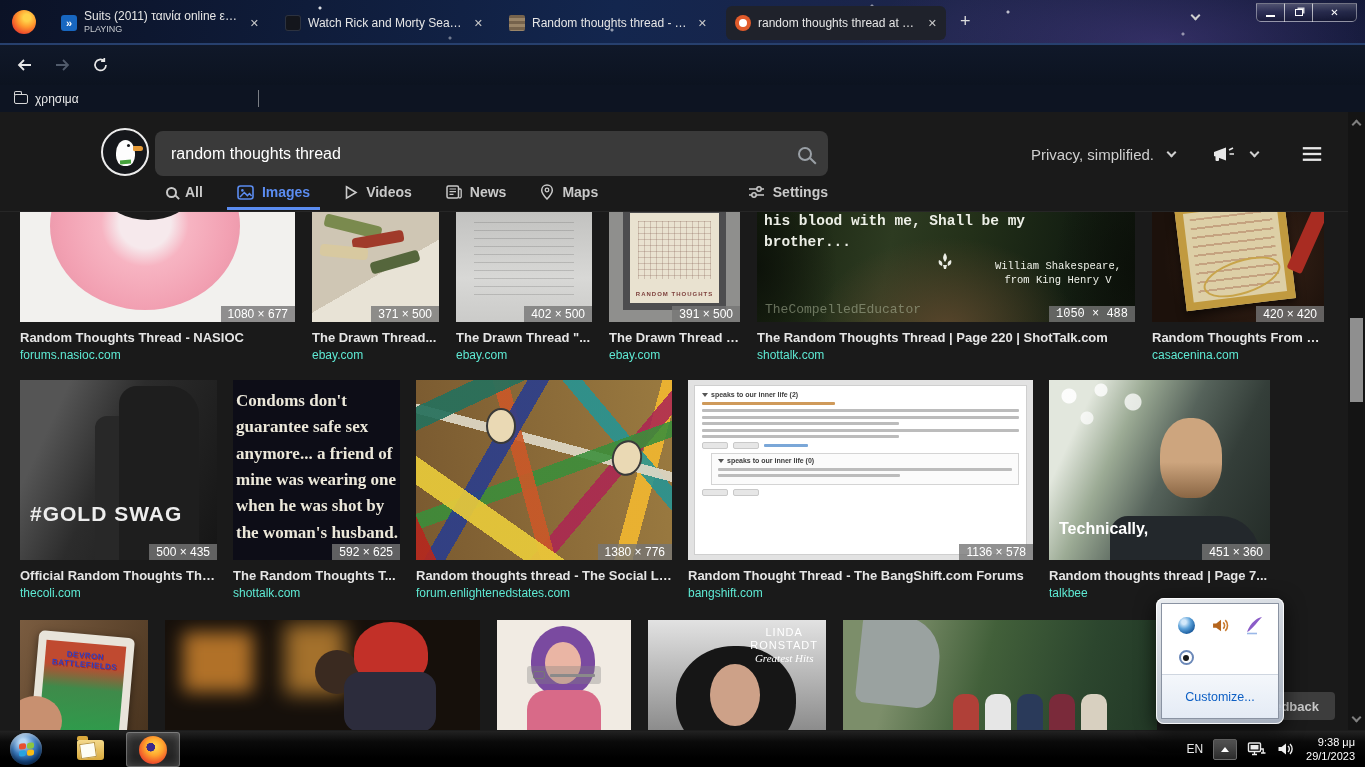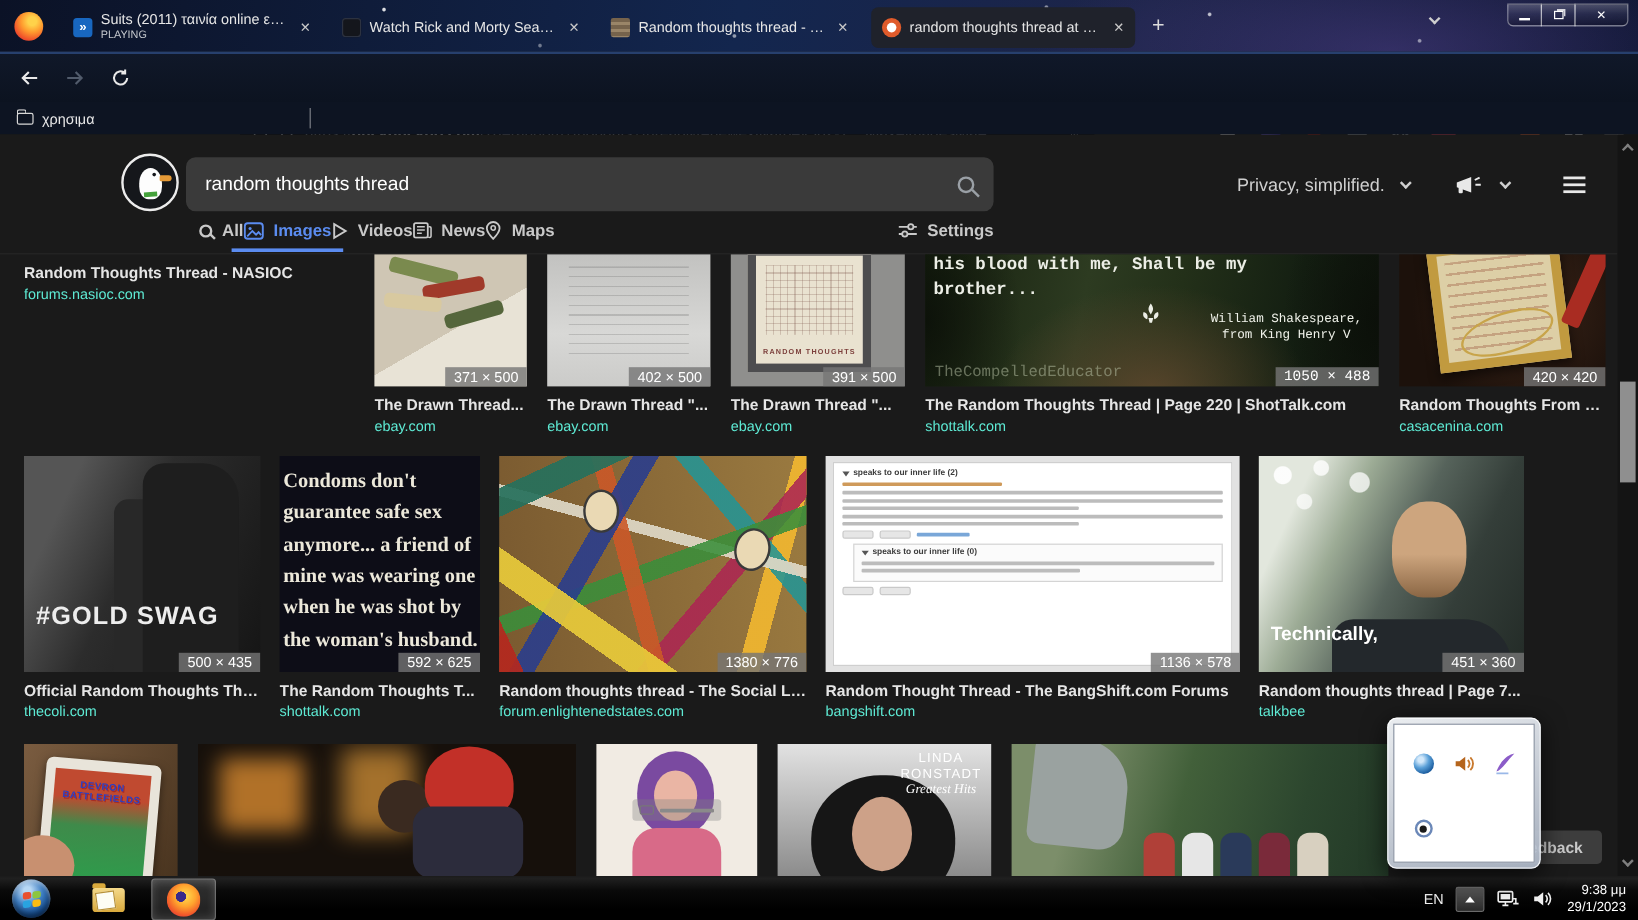--- a/index.html
+++ b/index.html
@@ -77,21 +77,21 @@
 .duck-beak{position:absolute;left:30px;top:16px;width:10px;height:5px;background:#e59a37;border-radius:2px 4px 4px 2px}
 .duck-eye{position:absolute;left:24px;top:14px;width:3px;height:3px;background:#15171b;border-radius:50%}
 .duck-tie{position:absolute;left:17px;top:30px;width:11px;height:4px;background:#45a23c;transform:rotate(-4deg)}
 .searchbox{position:absolute;left:155px;top:19px;width:673px;height:45px;background:#3a3a3a;border-radius:8px;display:flex;align-items:center;padding:0 16px;gap:10px}
 .searchbox input{flex:1;background:none;border:none;outline:none;color:#fff;font-size:16px;font-family:"Liberation Sans",sans-serif}
 .mag{width:14px;height:14px;border:2px solid #9aa0a6;border-radius:50%;position:relative;flex:none}
 .mag::after{content:'';position:absolute;width:8px;height:2px;background:#9aa0a6;transform:rotate(45deg);right:-7px;bottom:-3px}
 .tagline-row{position:absolute;right:28px;top:33px;display:flex;align-items:center;gap:14px;color:#cfcfcf;font-size:15px}
 .tagline-row .gap{width:8px}
 .chev-dn{margin-top:-3px}
-.dtabs{position:absolute;left:166px;top:72px;width:662px;display:flex;font-size:14px;color:#c9c9c9;align-items:flex-end}
+.dtabs{position:absolute;left:166px;top:72px;width:662px;display:flex;gap:34px;font-size:14px;color:#c9c9c9;align-items:flex-end}
 .dtab{display:flex;align-items:center;gap:8px;padding-bottom:10px;position:relative;font-weight:bold}
 .dtab.active{color:#5b8cf0}
 .dtab.active::after{content:'';position:absolute;bottom:0;left:-10px;right:-10px;height:3px;background:#5b8cf0}
 .dtab.settings{margin-left:auto}
 .mag.sm{width:11px;height:11px;border-color:#c9c9c9}
 .mag.sm::after{background:#c9c9c9;width:6px;right:-5px;bottom:-2px}
 .tabs-rule{position:absolute;top:99px;left:0;width:100%;height:1px;background:#262626}
 
 
 .row{position:absolute;left:20px;display:flex}
@@ -467,20 +467,23 @@
             <circle cx="11" cy="4" r="2.2" fill="#2b2b2b" stroke="#c9c9c9" stroke-width="1.5"></circle>
             <circle cx="6" cy="10" r="2.2" fill="#2b2b2b" stroke="#c9c9c9" stroke-width="1.5"></circle>
           </svg>
         <span>Settings</span>
       </div>
     </div>
     <div class="tabs-rule"></div>
 
     <div class="row row1">
       <div class="item" style="width:275px">
+        <div class="thumb t11">
+          <span class="dims">1080 × 677</span>
+        </div>
         <div class="cap">
             <div class="t">Random Thoughts Thread - NASIOC</div>
         <div class="d">forums.nasioc.com</div>
           </div>
       </div>
       <div class="item" style="width:127px">
         <div class="thumb t12">
           <span class="art" style="left:12px;top:8px;width:58px;height:13px;background:#7a8a4e;transform:rotate(14deg)"></span>
           <span class="art" style="left:40px;top:22px;width:52px;height:12px;background:#a03a2a;transform:rotate(-10deg)"></span>
           <span class="art" style="left:8px;top:34px;width:48px;height:12px;background:#d8c9a0;transform:rotate(6deg)"></span>
@@ -494,21 +497,21 @@
       </div>
       <div class="item" style="width:136px">
         <div class="thumb t13">
           <span class="dims">402 × 500</span>
         </div>
         <div class="cap">
             <div class="t">The Drawn Thread "...</div>
         <div class="d">ebay.com</div>
           </div>
       </div>
-      <div class="item" style="width:145px">
+      <div class="item" style="width:131px">
         <div class="thumb t14">
           <div class="frame14">
             <span class="q14">RANDOM THOUGHTS</span>
           </div>
           <span class="dims">391 × 500</span>
         </div>
         <div class="cap">
             <div class="t">The Drawn Thread "...</div>
         <div class="d">ebay.com</div>
           </div>
@@ -757,16 +760,19 @@
             </svg>
         </span>
         <span class="tpi">
             <span class="recdot">
               <i></i>
             </span>
           </span>
         <span class="tpi"></span>
           <span class="tpi"></span>
       </div>
+      <div class="tp-foot">
+        <span class="customize">Customize...</span>
+      </div>
     </div>
   </div>
 
 </div>
 
 </body></html>

